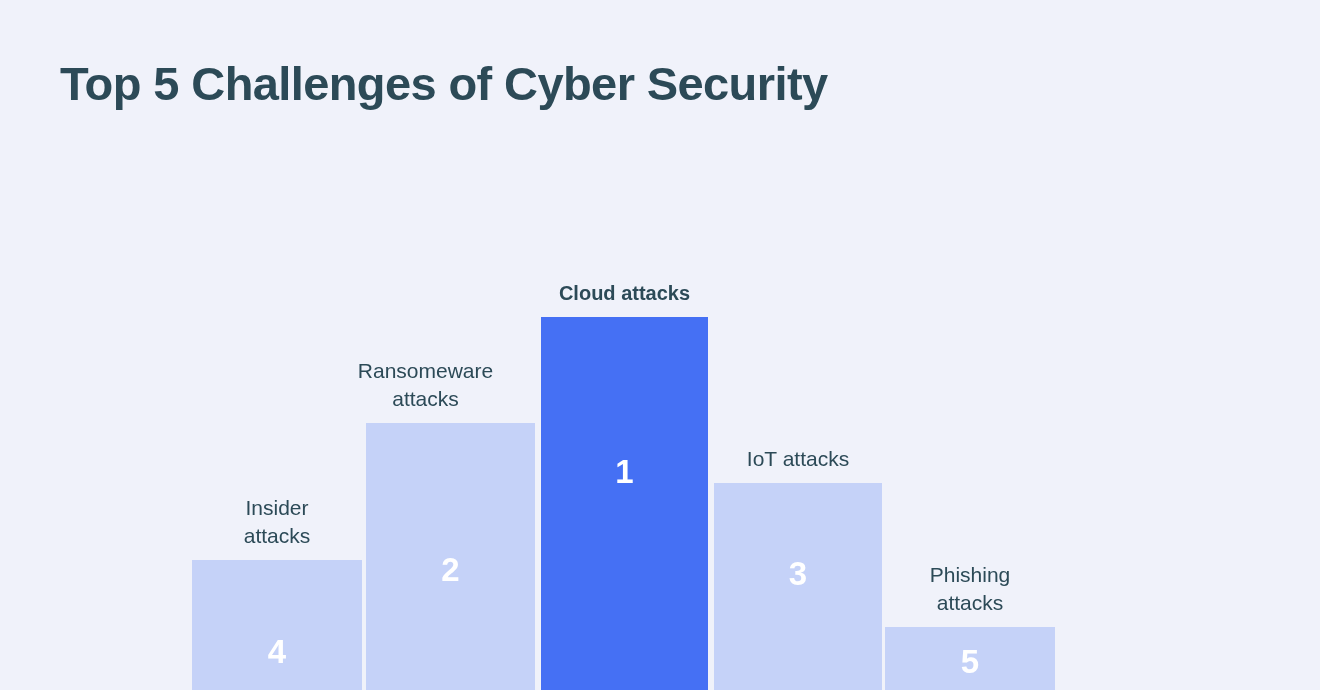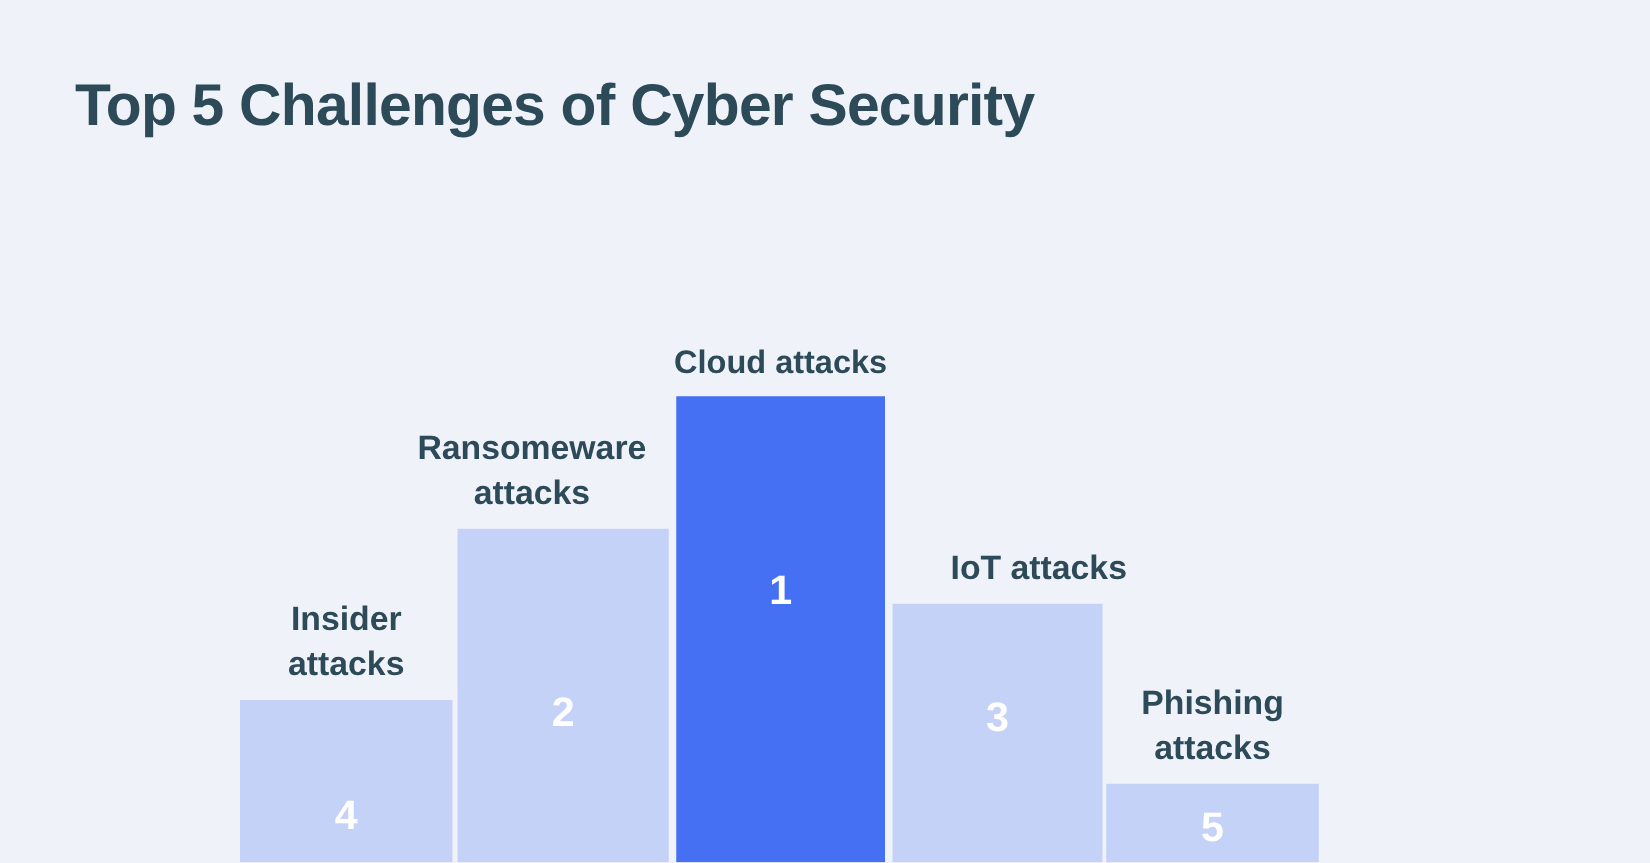--- a/index.html
+++ b/index.html
@@ -74,22 +74,22 @@
     pointer-events: none;
   }
 
   
   .bar-label {
     position: absolute;
     left: 50%;
     transform: translateX(-50%);
     text-align: center;
     color: #2c4a57;
-    font-size: 27px;
-    font-weight: bold;
+    font-size: 21px;
+    font-weight: normal;
     line-height: 1.33;
     white-space: pre-line;
   }
   .bar-group.is-highlight .bar-label {
     font-weight: bold;
   }
 
   
   #bar-group-4 { left: 192px; width: 170px; }
   #bar-group-4 .bar       { height: 130px; }
@@ -97,26 +97,26 @@
   #bar-group-4 .bar-label { bottom: 140px; }
 
   #bar-group-2 { left: 366px; width: 169px; }
   #bar-group-2 .bar       { height: 267px; }
   #bar-group-2 .bar-value { bottom: 104px; }
   #bar-group-2 .bar-label { bottom: 277px; margin-left: -25px; }
 
   #bar-group-1 { left: 541px; width: 167px; }
   #bar-group-1 .bar       { height: 373px; }
   #bar-group-1 .bar-value { bottom: 202px; }
-  #bar-group-1 .bar-label { bottom: 383px; font-size: 26px; white-space: nowrap; }
+  #bar-group-1 .bar-label { bottom: 383px; font-size: 20px; white-space: nowrap; }
 
   #bar-group-3 { left: 714px; width: 168px; }
   #bar-group-3 .bar       { height: 207px; }
   #bar-group-3 .bar-value { bottom: 100px; }
-  #bar-group-3 .bar-label { bottom: 217px; white-space: nowrap; margin-left: 33px; }
+  #bar-group-3 .bar-label { bottom: 217px; white-space: nowrap; }
 
   #bar-group-5 { left: 885px; width: 170px; }
   #bar-group-5 .bar       { height: 63px; }
   #bar-group-5 .bar-value { bottom: 12px; }
   #bar-group-5 .bar-label { bottom: 73px; }
 </style>
 </head>
 <body>
 
 <div id="canvas">

